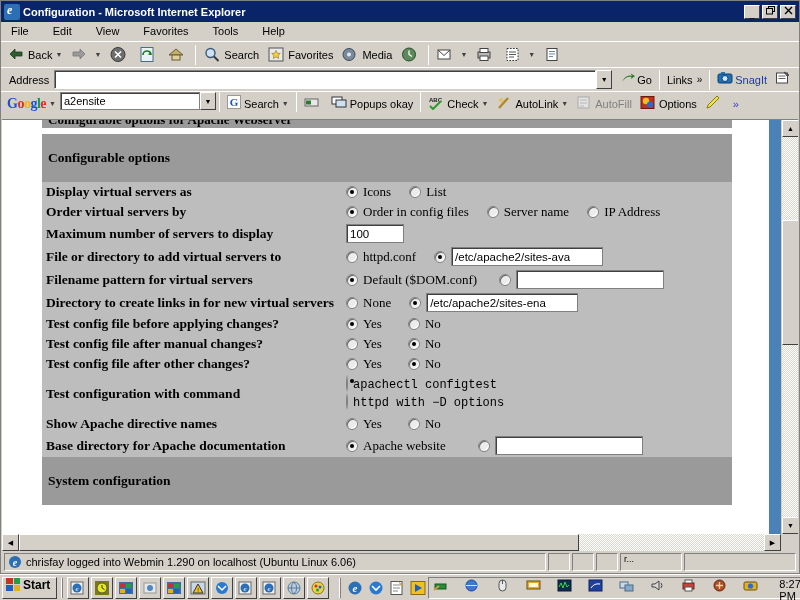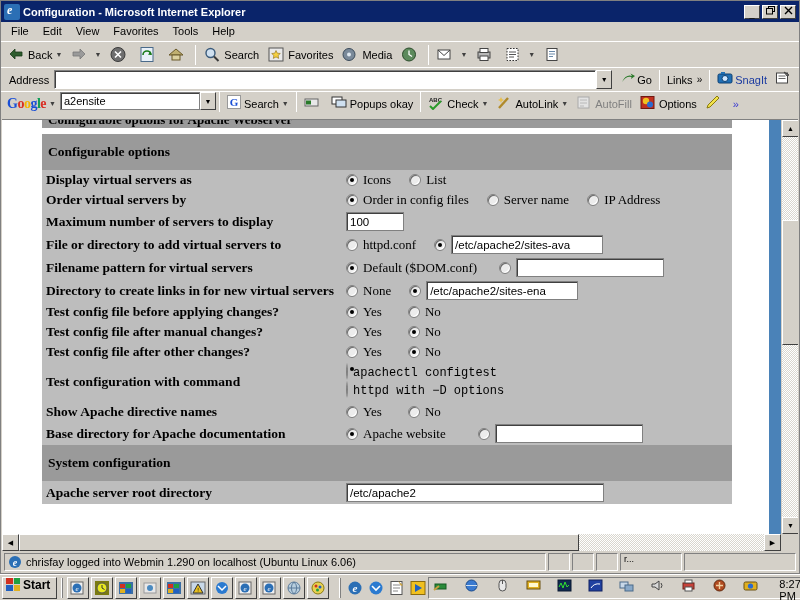--- a/index.html
+++ b/index.html
@@ -48,20 +48,21 @@
     border: 1px solid #ffffff; border-right-color: #404040; border-bottom-color: #404040;
     font-size: 9px; line-height: 11px; text-align: center; color: #000;
     font-family: "Liberation Sans", sans-serif;
   }
 
   
   .menubar {
     height: 19px; background: #d4d0c8; display: flex; align-items: center;
     border-bottom: 1px solid #d4d0c8;
     padding-left: 3px;
+    gap: 10px;
   }
   .menubar .mi { font-size: 11px; color: #000; padding: 2px 7px; }
 
   
   .toolbar {
     height: 26px; background: #d4d0c8; display: flex; align-items: center;
     padding: 0 2px; gap: 0px;
     border-top: 1px solid #ffffff;
   }
   .tb-item { display: flex; align-items: center; padding: 2px 4px; font-size: 11px; color: #000; white-space: nowrap; }
@@ -125,21 +126,21 @@
     color: #000; background: #9a9a9a; padding: 2px 6px; height: 18px; overflow: hidden;
   }
   table.opts { border-collapse: collapse; width: 690px; background: #bdbdbd; }
   table.opts td { padding: 2px 4px; vertical-align: middle; }
   td.lbl {
     width: 300px; font-family: "Liberation Serif", serif; font-weight: bold;
     font-size: 13.5px; color: #000; padding-left: 6px; line-height: 1.15;
   }
   tr.section td {
     background: #9a9a9a; font-family: "Liberation Serif", serif; font-weight: bold;
-    font-size: 13.5px; padding: 10px 6px; color: #000;
+    font-size: 13.5px; padding: 16px 6px; color: #000;
   }
   .ctl { font-family: "Liberation Serif", serif; font-size: 13px; color: #000; }
   .radio-group { display: flex; align-items: center; flex-wrap: wrap; }
   .radio-opt { display: inline-flex; align-items: center; margin-right: 18px; white-space: nowrap; }
   .radio-opt:last-child { margin-right: 0; }
   .rb {
     width: 12px; height: 12px; border-radius: 50%;
     background: #ececec; border: 1px solid #808080;
     box-shadow: inset 1px 1px 0 #6b6b6b, inset -1px -1px 0 #ffffff;
     margin-right: 5px; position: relative; flex: 0 0 auto;
@@ -706,26 +707,20 @@
                         <span class="tin" style="width:148px;"></span>
                       </label>
                 </div>
               </td>
             </tr>
 
             <tr class="section">
               <td colspan="2">System configuration</td>
             </tr>
 
-            <tr>
-              <td class="lbl">Apache server root directory</td>
-              <td class="ctl">
-                <span class="tin" style="width:258px;">/etc/apache2</span>
-              </td>
-            </tr>
           </tbody>
             </table>
 
         </div>
       </div>
 
       <div class="bluestripe"></div>
 
       <div class="vscroll">
         <div class="sb-btn" style="top:0;left:0;">▲</div>

